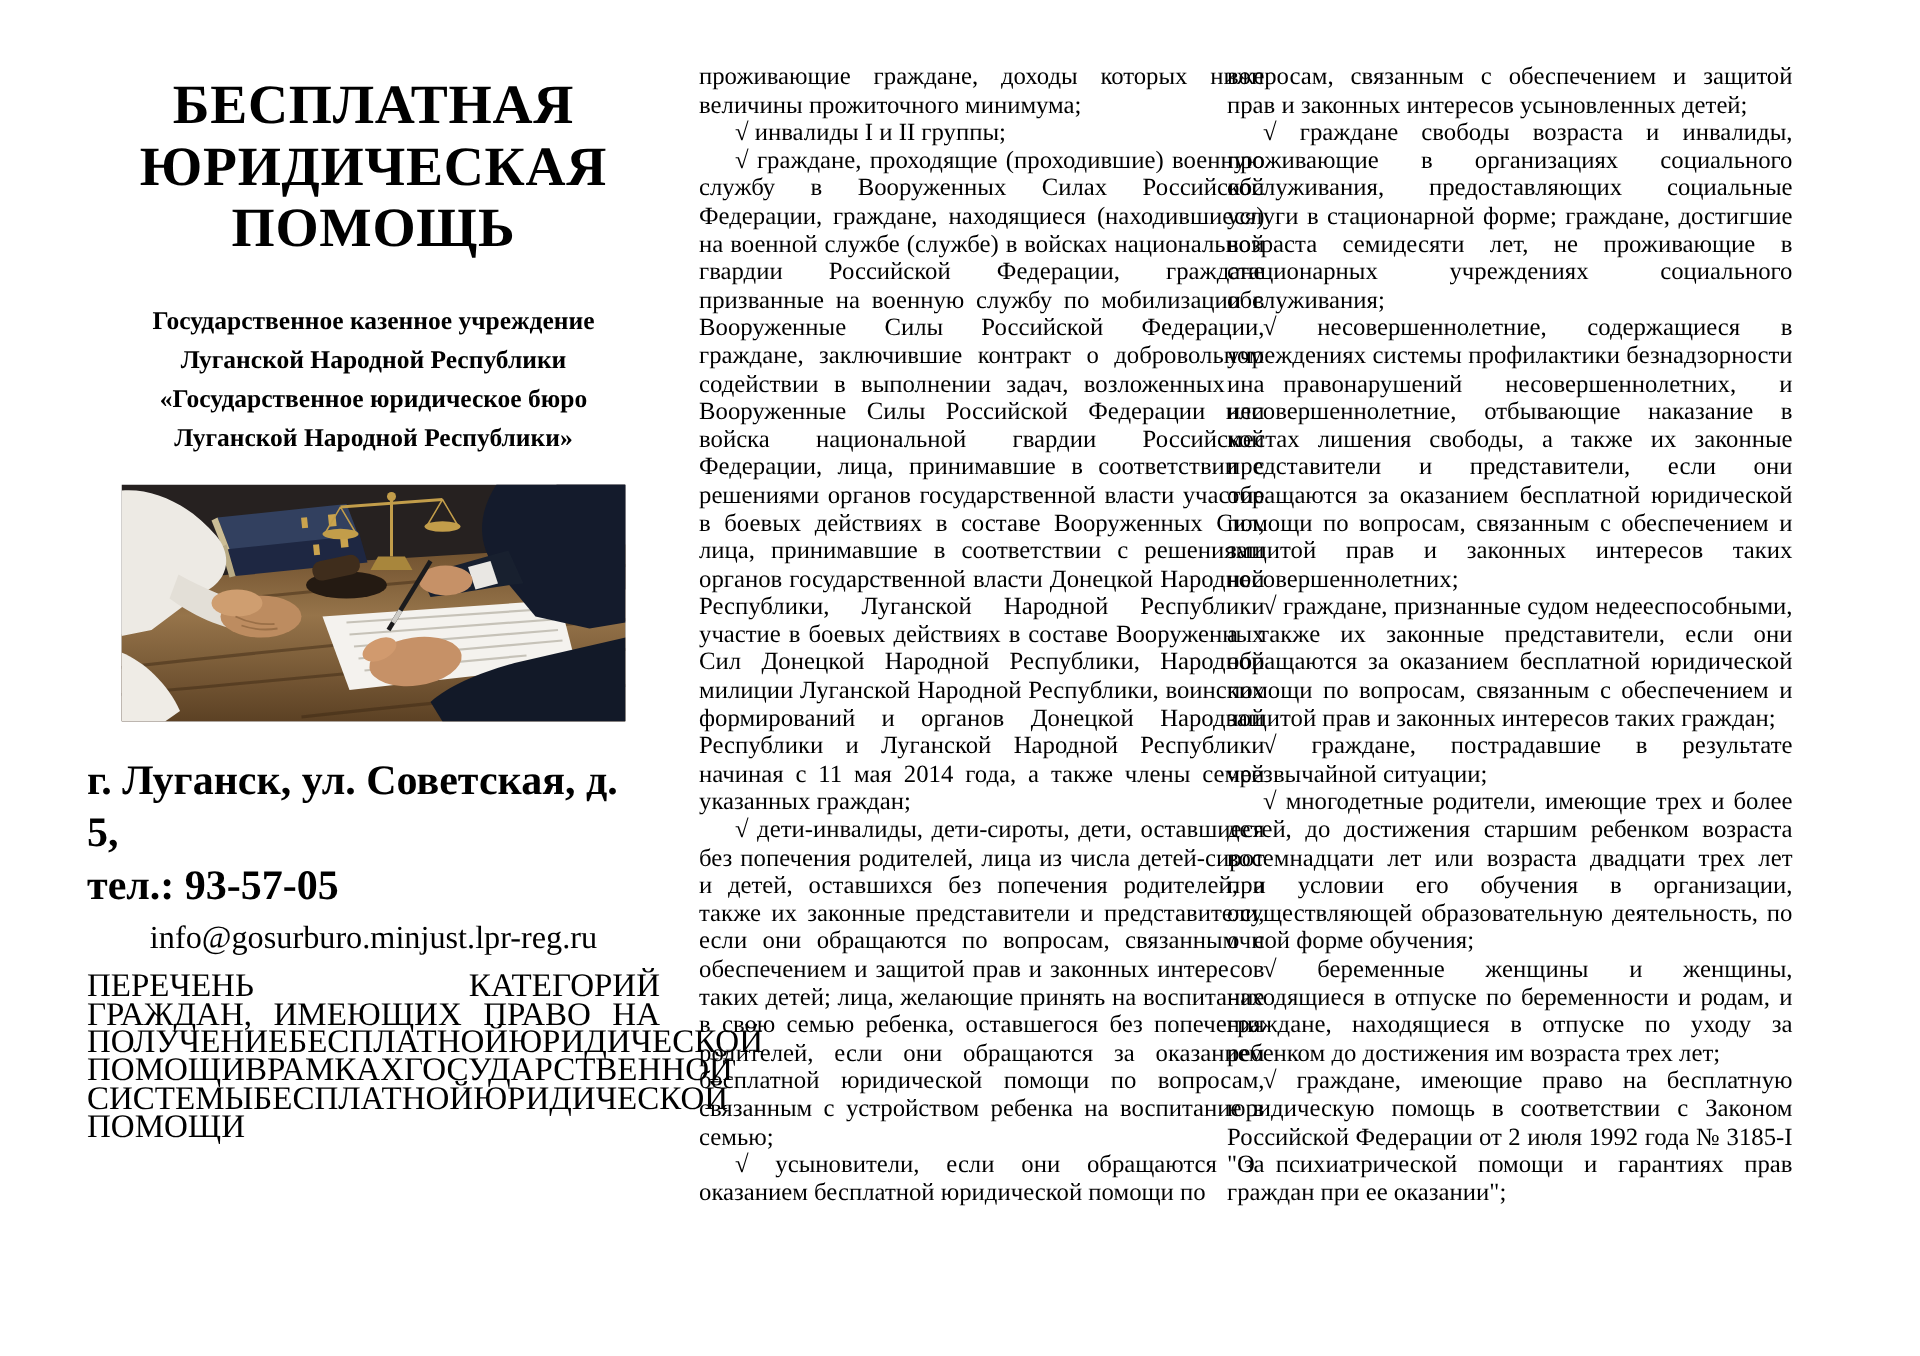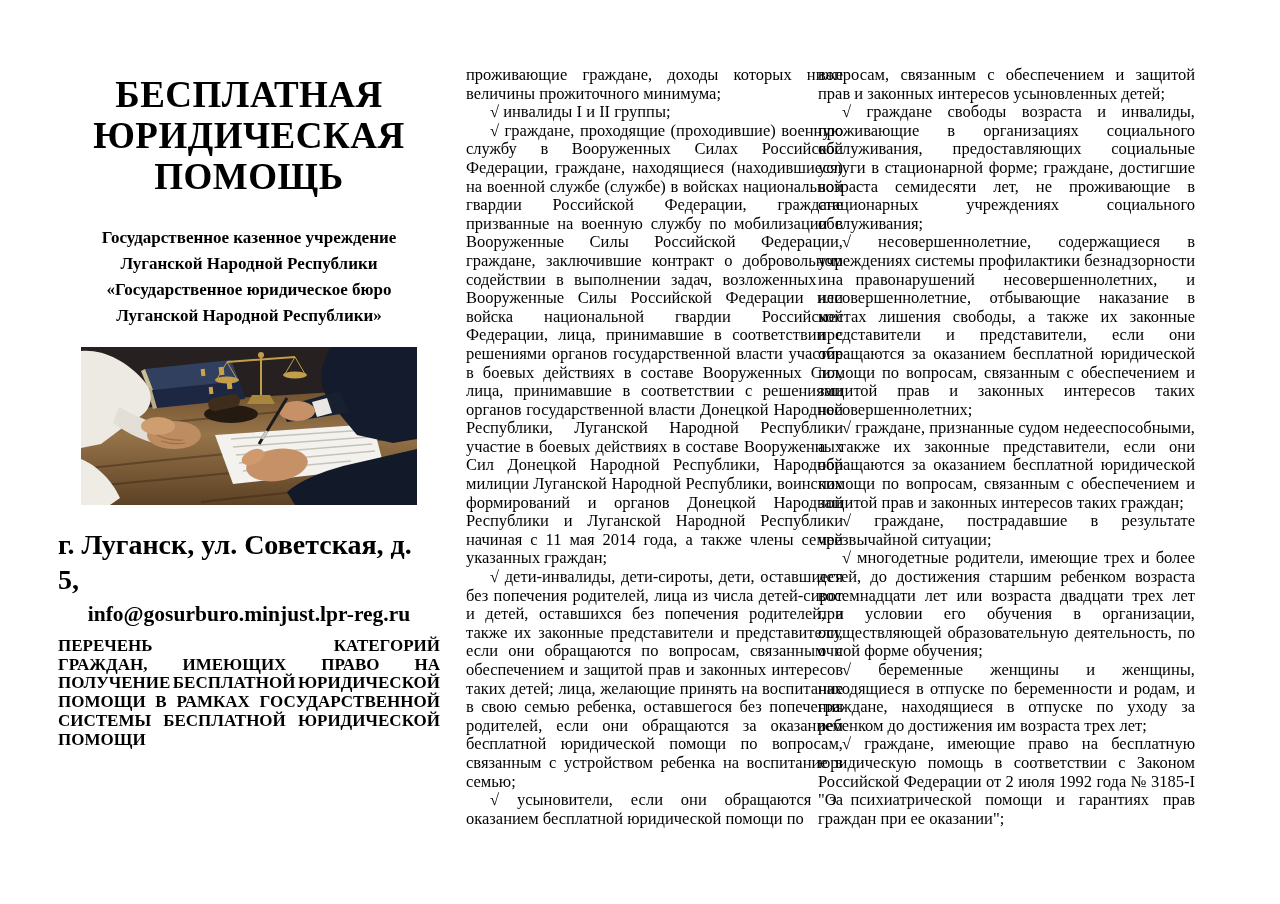--- a/index.html
+++ b/index.html
@@ -5,46 +5,46 @@
   html,body{margin:0;padding:0;background:#e8e8e8;}
   .page{
     position:relative;
     width:1280px;height:904px;
     background:#ffffff;
     font-family:"Liberation Serif","DejaVu Serif",serif;
     color:#000;
     overflow:hidden;
     margin:0 auto;
   }
-  .col{position:absolute;top:42px;margin-top:24px;}
+  .col{position:absolute;top:42px;}
   .col-left{left:58px;width:382px;}
   .col-mid{left:466px;width:377px;}
   .col-right{left:818px;width:377px;}
 
   .title{
     margin:8px 0 0 0;
     font-size:37px;line-height:41px;
     font-weight:bold;text-align:center;letter-spacing:0.5px;
   }
   .org{
     margin:28px auto 0 auto;max-width:334px;
     font-size:17px;line-height:26px;font-weight:bold;text-align:center;
   }
   .photo{margin:18px auto 0 auto;width:336px;height:158px;display:block;}
   .addr{
     margin-top:22px;
     font-size:28px;line-height:35px;font-weight:bold;white-space:nowrap;
   }
   .email{
     margin-top:4px;
-    font-size:21.5px;line-height:26px;font-weight:bold;text-align:center;
+    font-size:21.5px;line-height:26px;font-weight:normal;text-align:center;
   }
   .perechen{
     margin-top:10px;
-    font-size:17px;line-height:18.7px;font-weight:bold;
+    font-size:22px;line-height:18.7px;font-weight:normal;
   }
   .jline{display:flex;justify-content:space-between;}
   .jline.single{display:block;}
   .body-text p{
     margin:0;
     font-size:16.5px;line-height:18.6px;
     text-align:justify;text-indent:24px;
   }
   .col-mid > p:first-child, .col-right > p:first-child{text-indent:0;}
   .col-left .body-text p:first-child{text-indent:24px;}
@@ -136,20 +136,21 @@
         <line x1="186" y1="84" x2="181" y2="92" stroke="#cfcdc8" stroke-width="3"></line>
         <ellipse cx="196" cy="118" rx="31" ry="16" fill="#c69167" transform="rotate(-8 196 118)"></ellipse>
         <ellipse cx="172" cy="110" rx="12" ry="7" fill="#d19a6e" transform="rotate(-25 172 110)"></ellipse>
         <path d="M336,102 L262,119 C240,125 218,134 206,145 L214,158 336,158 Z" fill="#121928"></path>
       </g>
     </svg>
 
     <div class="addr">
       <div>г. Луганск, ул. Советская, д.</div>
       <div>5,</div>
+      <div>тел.: 93-57-05</div>
     </div>
     <div class="email">info@gosurburo.minjust.lpr-reg.ru</div>
 
     <div class="perechen">
         <div class="jline">
           <span>ПЕРЕЧЕНЬ</span>
           <span>КАТЕГОРИЙ</span>
         </div>
         <div class="jline">
           <span>ГРАЖДАН,</span>

